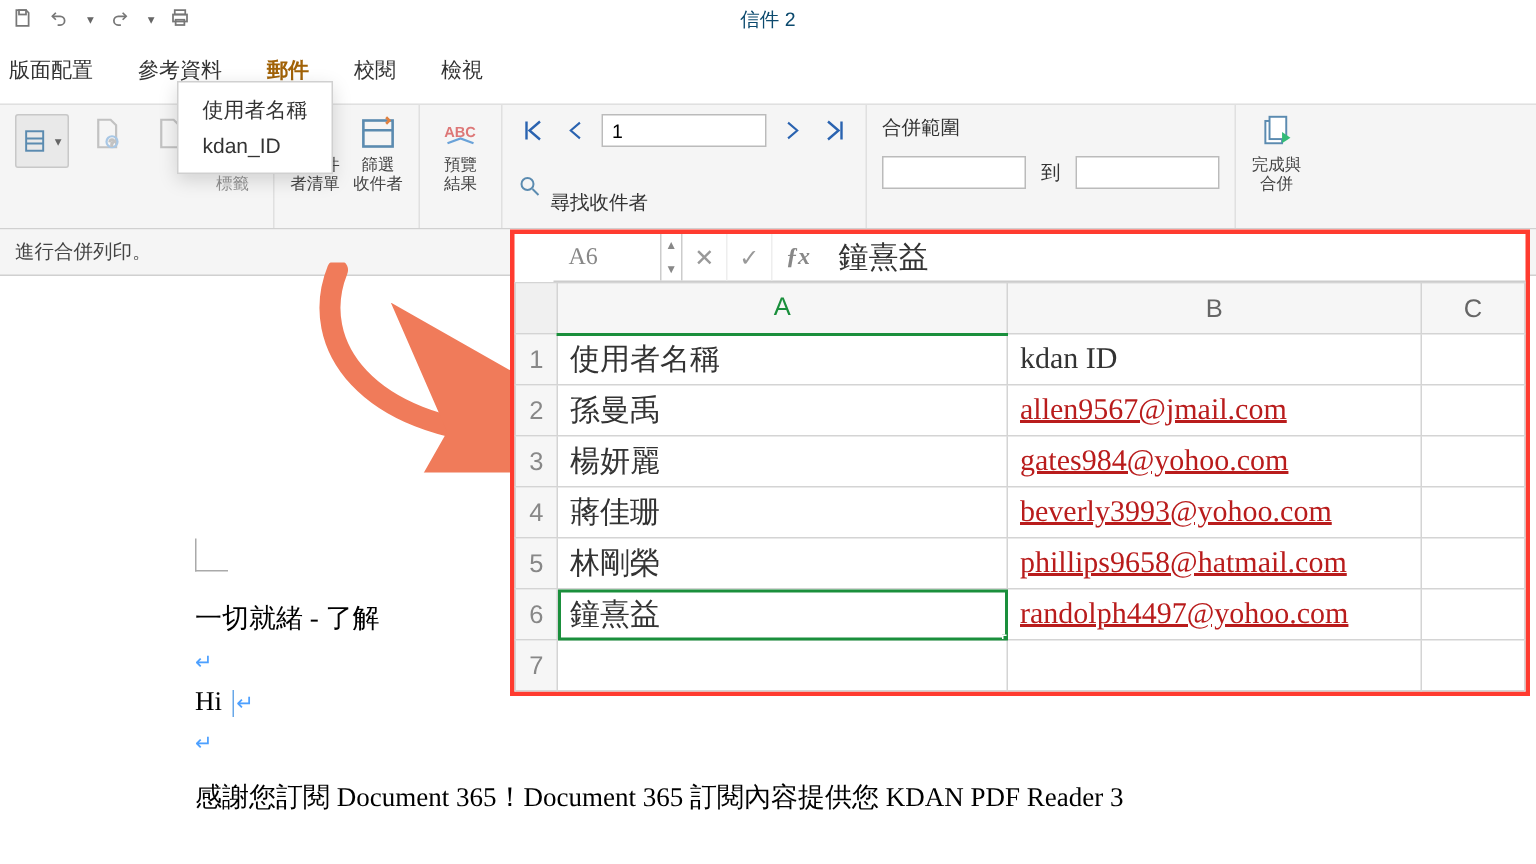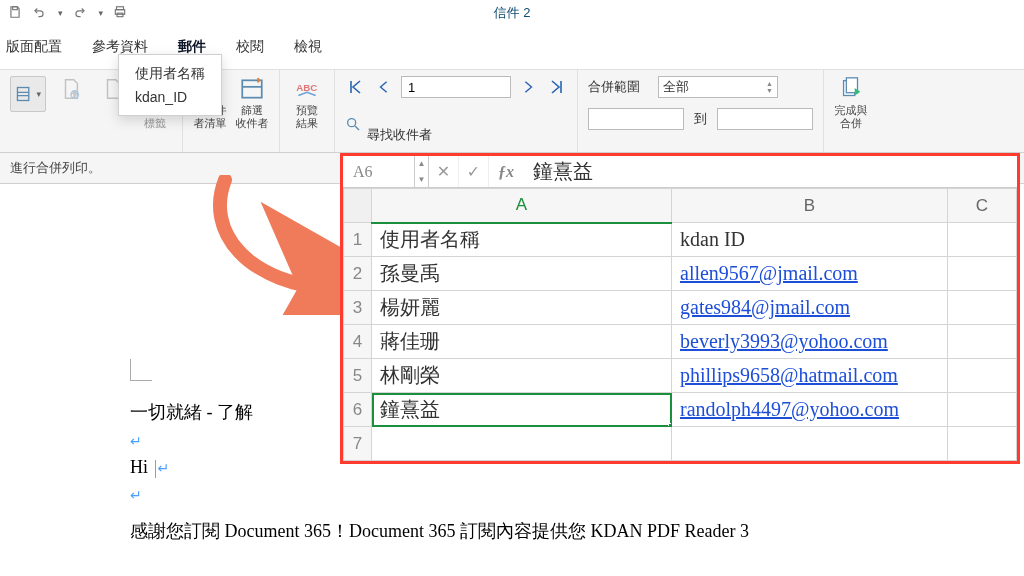--- a/index.html
+++ b/index.html
@@ -30,21 +30,21 @@
 
   
   .ribbon-tabs {
     display:flex;
     gap:26px;
     padding: 8px 4px 0 4px;
     font-size: 14px;
     background:#fff;
   }
   .ribbon-tab { padding: 4px 2px 10px 2px; cursor:pointer; color:#333; }
-  .ribbon-tab.active { color:#0f172a; border-bottom:3px solid #d946ef; font-weight:600; }
+  .ribbon-tab.active { color:#a16207; border-bottom:3px solid #d946ef; font-weight:600; }
 
   
   .ribbon {
     background:#f5f5f5;
     border-top:1px solid #e0e0e0;
     border-bottom:1px solid #d0d0d0;
     display:flex;
     align-items:stretch;
     height: 84px;
   }
@@ -135,21 +135,21 @@
     position:absolute;
     top:153px; left:340px;
     width:680px;
     border:3px solid #ff3b2f;
     background:#fff;
     z-index:4;
     font-family: "Times New Roman", serif;
   }
   .excel-topbar {
     display:flex; align-items:center; height:32px; border-bottom:1px solid #ccc;
-    font-size:16px; color:#666;
+    font-size:16px; color:#666;margin-left:26px;
   }
   .cell-ref {
     width:72px; padding:0 10px; border-right:1px solid #ccc; color:#888; height:100%; display:flex; align-items:center;
   }
   .stepper { width:14px; display:flex; flex-direction:column; border-right:1px solid #ccc; height:100%; }
   .stepper div { flex:1; display:flex; align-items:center; justify-content:center; font-size:8px; color:#888;}
   .fx-btn { width:30px; text-align:center; color:#999; border-right:1px solid #eee; height:100%; display:flex; align-items:center; justify-content:center;}
   .fx-label { width:34px; text-align:center; font-style:italic; color:#888; height:100%; display:flex; align-items:center; justify-content:center;font-weight:bold;}
   .fx-val { padding-left:10px; font-size:20px; color:#333; }
 
@@ -166,21 +166,21 @@
   .sheet thead th {
     background:#f6f6f6; color:#666; font-weight:normal; text-align:center; font-size:17px;
     font-family: -apple-system, sans-serif;
   }
   .sheet .rowhdr {
     background:#f6f6f6; color:#888; text-align:center; width:28px; font-size:17px;
     font-family: -apple-system, sans-serif;
   }
   .sheet thead .rowhdr-corner { background:#f0f0f0; }
   .col-A-hdr { border-bottom:2px solid #1a8f3c !important; color:#1a8f3c !important; }
-  .link-cell { color:#1d4ed8; text-decoration:underline; }
+  .link-cell { color:#b91c1c; text-decoration:underline; }
   .sel-cell { outline:2px solid #1a8f3c; outline-offset:-2px; position:relative; }
   .sel-handle {
     position:absolute; right:-3px; bottom:-3px; width:6px; height:6px;
     background:#1a8f3c; border:1px solid #fff;
   }
 </style>
 </head>
 <body>
 
 <div class="titlebar">
@@ -344,27 +344,20 @@
             </svg></span>
         <span style="font-size:13px;margin-top:20px;">尋找收件者</span>
       </div>
     </div>
   </div>
 
   <div class="ribbon-group">
     <div style="display:flex; flex-direction:column; gap:10px;">
       <div style="display:flex; align-items:center; gap:10px;">
         <span class="merge-label">合併範圍</span>
-        <div class="merge-select">
-          <span>全部</span>
-          <span style="display:flex;flex-direction:column;font-size:7px;line-height:7px;color:#888;">
-              <span>▲</span>
-              <span>▼</span>
-            </span>
-        </div>
       </div>
       <div style="display:flex; align-items:center; gap:10px;">
         <input class="small-input" style="">
         <span>到</span>
         <input class="small-input" style="">
       </div>
     </div>
   </div>
 
   <div class="ribbon-group" style="border-right:none;">
@@ -449,21 +442,21 @@
         </tr>
         <tr>
           <td class="rowhdr">2</td>
           <td>孫曼禹</td>
           <td class="link-cell">allen9567@jmail.com</td>
           <td></td>
         </tr>
         <tr>
           <td class="rowhdr">3</td>
           <td>楊妍麗</td>
-          <td class="link-cell">gates984@jmail.com</td>
+          <td class="link-cell">gates984@yohoo.com</td>
           <td></td>
         </tr>
         <tr>
           <td class="rowhdr">4</td>
           <td>蔣佳珊</td>
           <td class="link-cell">beverly3993@yohoo.com</td>
           <td></td>
         </tr>
         <tr>
           <td class="rowhdr">5</td>

